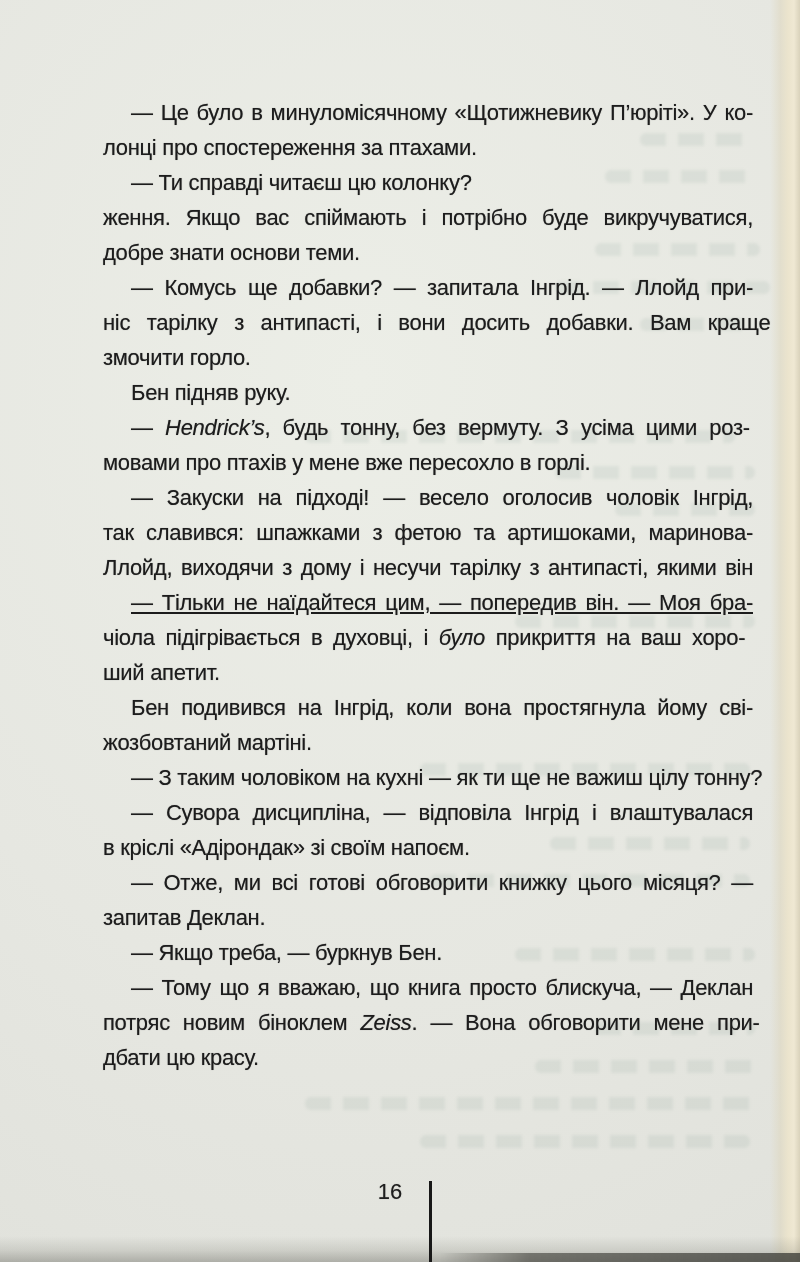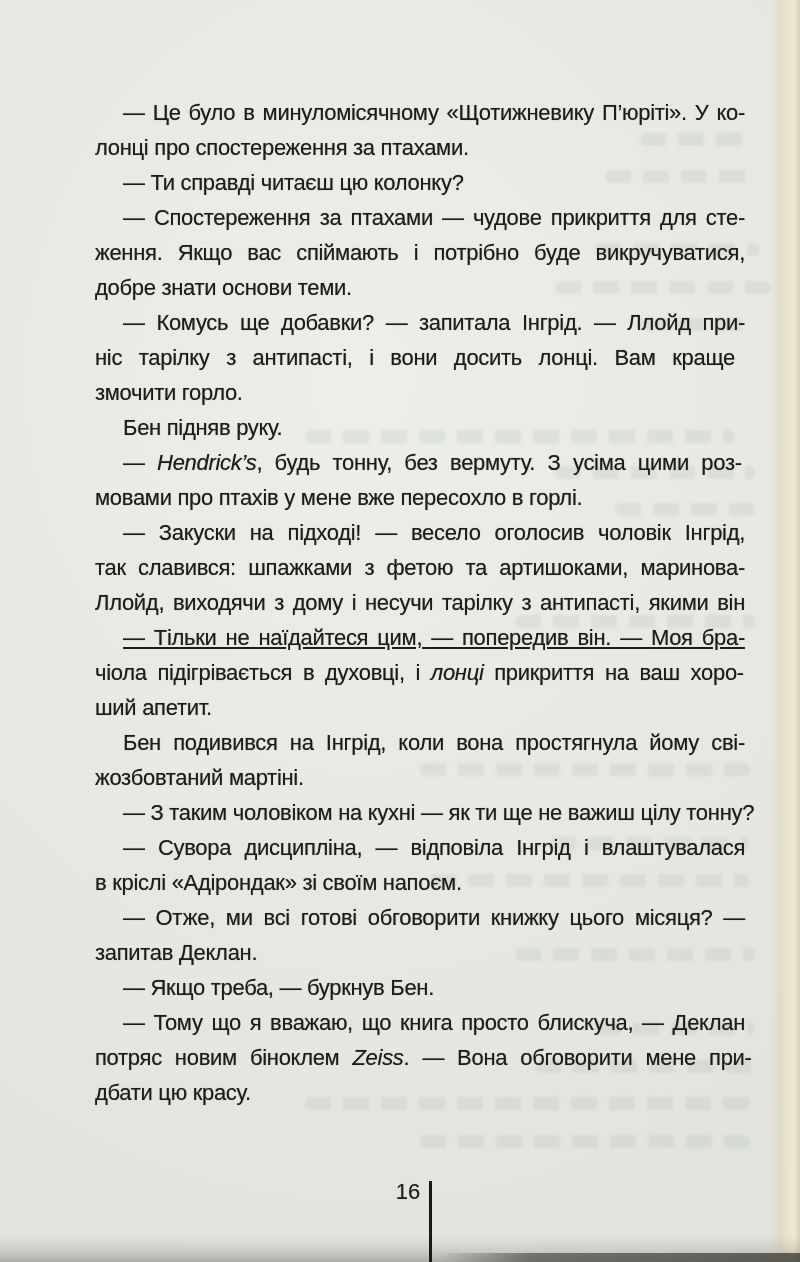--- a/index.html
+++ b/index.html
@@ -27,33 +27,33 @@
       rgba(110,110,100,0) 0%, rgba(110,110,100,0.18) 55%, rgba(88,88,80,0.38) 100%);
   }
   .bottom-dark-edge {
     position: absolute; left: 440px; right: 0; bottom: 0; height: 9px;
     background: linear-gradient(to right,
       rgba(70,70,64,0) 0%, rgba(72,72,66,0.65) 25%, rgba(66,66,60,0.8) 100%);
     filter: blur(0.6px);
   }
   
   .text-block {
-    position: absolute; left: 95px; top: 95px; width: 650px;
+    position: absolute; left: 103px; top: 95px; width: 650px;
     font-size: 22px; line-height: 35px;
     letter-spacing: -0.3px;
     color: #1c1c1c;
     text-shadow: 0 0 0.8px rgba(28,28,28,0.55);
     z-index: 2;
   }
   .line { height: 35px; white-space: nowrap; }
   .line.first { padding-left: 28px; }
   .line i { font-style: italic; }
   
   .page-number {
-    position: absolute; left: 391px; top: 1180px; width: 34px;
+    position: absolute; left: 373px; top: 1180px; width: 34px;
     text-align: center;
     font-size: 22px; line-height: 24px; color: #1e1e1e;
     text-shadow: 0 0 0.8px rgba(28,28,28,0.5);
     z-index: 2;
   }
   .divider-line {
     position: absolute; left: 429px; top: 1181px; width: 3px; height: 81px;
     background: #181818;
     z-index: 3;
   }
@@ -68,34 +68,33 @@
   }
 </style>
 </head>
 <body>
 
 <div class="page">
   <div class="text-block">
       <div class="line first just" style="word-spacing: 2.15px;"><span class="ln"><span>— Це було в минуломісячному «Щотижневику П’юріті». У ко-</span></span></div>
       <div class="line"><span class="ln"><span>лонці про спостереження за птахами.</span></span></div>
       <div class="line first"><span class="ln"><span>— Ти справді читаєш цю колонку?</span></span></div>
-      <div class="line first just" style="word-spacing: 3.38px;"><span class="ln"><span>— Спостереження за птахами — чудове прикриття для сте-</span></span></div>
       <div class="line just" style="word-spacing: 9.37px;"><span class="ln"><span>ження. Якщо вас спіймають і потрібно буде викручуватися,</span></span></div>
       <div class="line"><span class="ln"><span>добре знати основи теми.</span></span></div>
       <div class="line first just" style="word-spacing: 5.88px;"><span class="ln"><span>— Комусь ще добавки? — запитала Інгрід. — Ллойд при-</span></span></div>
-      <div class="line just" style="word-spacing: 10.8px;"><span class="ln"><span>ніс тарілку з антипасті, і вони досить лонці. Вам краще</span></span></div>
+      <div class="line just" style="word-spacing: 10.8px;"><span class="ln"><span>ніс тарілку з антипасті, і вони досить добавки. Вам краще</span></span></div>
       <div class="line"><span class="ln"><span>змочити горло.</span></span></div>
       <div class="line first"><span class="ln"><span>Бен підняв руку.</span></span></div>
       <div class="line first just" style="word-spacing: 6.58px;"><span class="ln"><span>— </span><i>Hendrick’s</i><span>, будь тонну, без вермуту. З усіма цими роз-</span></span></div>
       <div class="line"><span class="ln"><span>мовами про птахів у мене вже пересохло в горлі.</span></span></div>
       <div class="line first just" style="word-spacing: 8.22px;"><span class="ln"><span>— Закуски на підході! — весело оголосив чоловік Інгрід,</span></span></div>
       <div class="line just" style="word-spacing: 6.5px;"><span class="ln"><span>так славився: шпажками з фетою та артишоками, маринова-</span></span></div>
       <div class="line just" style="word-spacing: 2.9px;"><span class="ln"><span>Ллойд, виходячи з дому і несучи тарілку з антипасті, якими він</span></span></div>
       <div class="line first just" style="word-spacing: 3.24px; text-decoration: underline;"><span class="ln"><span>— Тільки не наїдайтеся цим, — попередив він. — Моя бра-</span></span></div>
-      <div class="line just" style="word-spacing: 4.91px;"><span class="ln"><span>чіола підігрівається в духовці, і </span><i>лонці</i><span> прикриття на ваш хоро-</span></span></div>
+      <div class="line just" style="word-spacing: 4.91px;"><span class="ln"><span>чіола підігрівається в духовці, і </span><i>було</i><span> прикриття на ваш хоро-</span></span></div>
       <div class="line"><span class="ln"><span>ший апетит.</span></span></div>
       <div class="line first just" style="word-spacing: 6.43px;"><span class="ln"><span>Бен подивився на Інгрід, коли вона простягнула йому сві-</span></span></div>
       <div class="line"><span class="ln"><span>жозбовтаний мартіні.</span></span></div>
       <div class="line first"><span class="ln"><span>— З таким чоловіком на кухні — як ти ще не важиш цілу тонну?</span></span></div>
       <div class="line first just" style="word-spacing: 7.43px;"><span class="ln"><span>— Сувора дисципліна, — відповіла Інгрід і влаштувалася</span></span></div>
       <div class="line"><span class="ln"><span>в кріслі «Адірондак» зі своїм напоєм.</span></span></div>
       <div class="line first just" style="word-spacing: 5.03px;"><span class="ln"><span>— Отже, ми всі готові обговорити книжку цього місяця? —</span></span></div>
       <div class="line"><span class="ln"><span>запитав Деклан.</span></span></div>
       <div class="line first"><span class="ln"><span>— Якщо треба, — буркнув Бен.</span></span></div>
       <div class="line first just" style="word-spacing: 2.98px;"><span class="ln"><span>— Тому що я вважаю, що книга просто блискуча, — Деклан</span></span></div>

